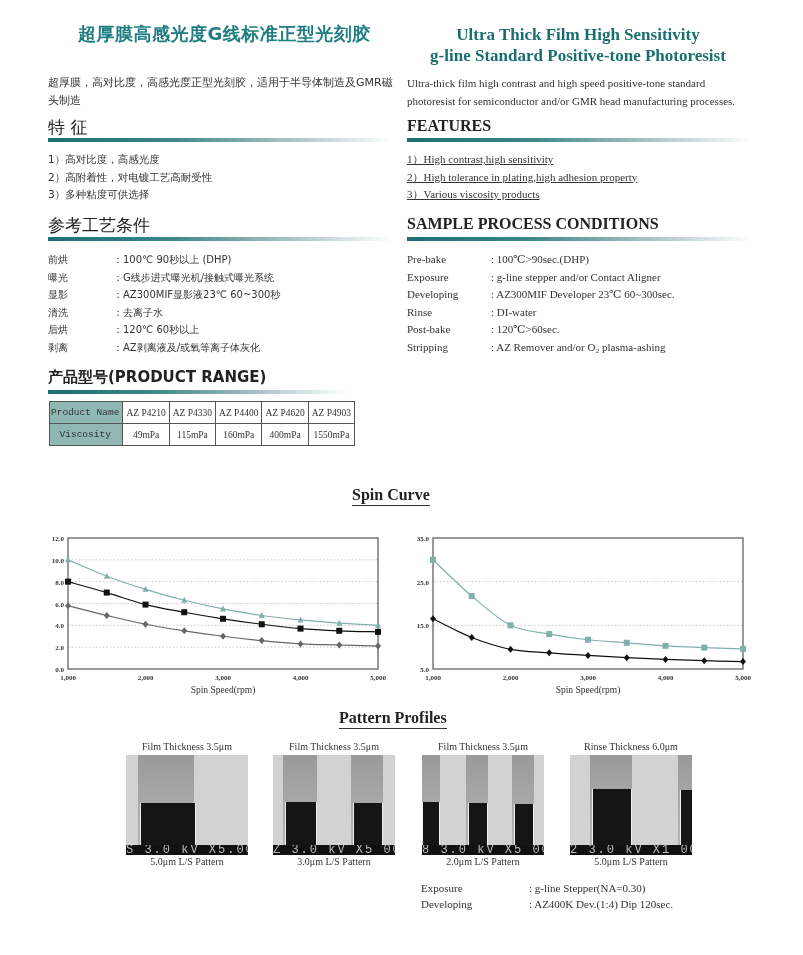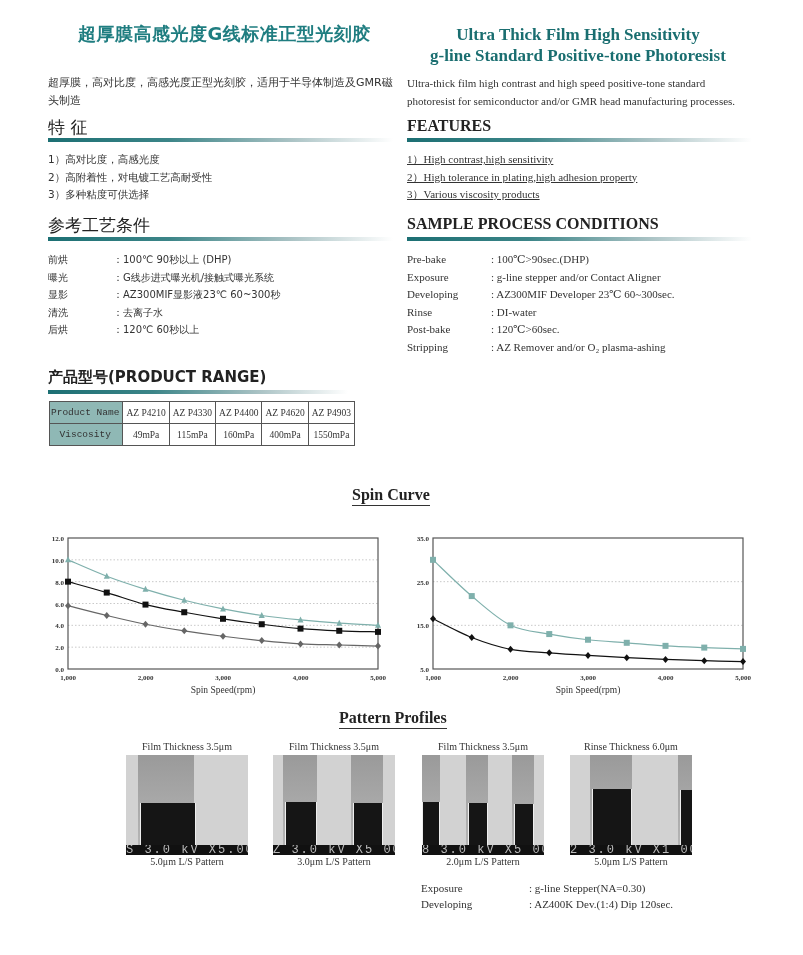--- a/index.html
+++ b/index.html
@@ -83,20 +83,24 @@
       <span class="lbl">显影</span>
       <span>：AZ300MIF显影液23℃ 60~300秒</span>
     </div>
   <div class="row">
       <span class="lbl">清洗</span>
       <span>：去离子水</span>
     </div>
   <div class="row">
       <span class="lbl">后烘</span>
       <span>：120℃ 60秒以上</span>
+    </div>
+  <div class="row">
+      <span class="lbl">剥离</span>
+      <span>：AZ剥离液及/或氧等离子体灰化</span>
     </div>
 </div>
 <div class="abs cond" style="left:407px;top:251px;">
   <div class="row">
       <span class="lbl">Pre-bake</span>
       <span>: 100℃&gt;90sec.(DHP)</span>
     </div>
   <div class="row">
       <span class="lbl">Exposure</span>
       <span>: g-line stepper and/or Contact Aligner</span>

